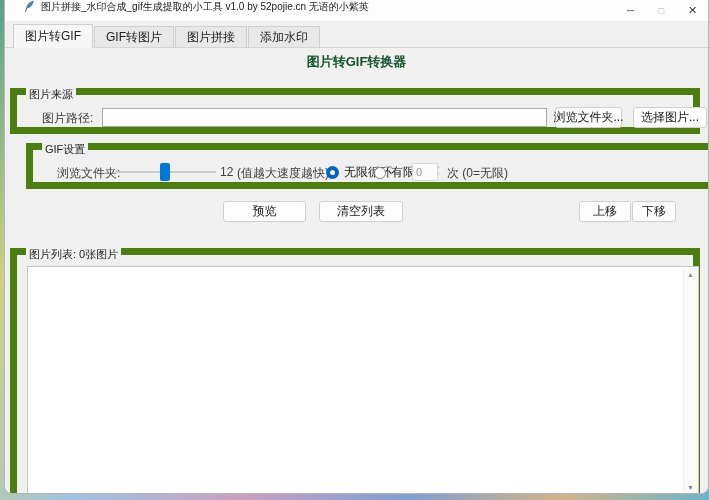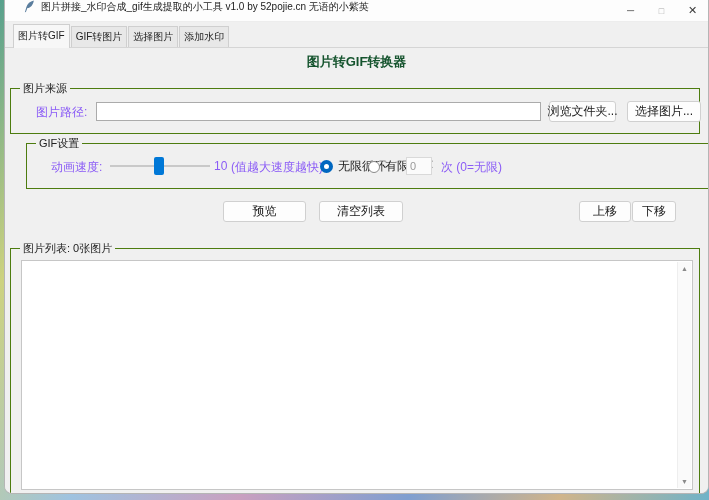--- a/index.html
+++ b/index.html
@@ -40,55 +40,55 @@
   }
   .win-btn.max { color: #ababab; font-size: 9px; }
   .win-btn.close { font-size: 11px; }
   
   .tabbar {
     height: 25px; background: #f0f0f0;
     display: flex; align-items: flex-end; padding-left: 8px;
     position: relative; z-index: 2;
   }
   .tab {
-    height: 21px; padding: 0 4px;
+    height: 21px; padding: 0 11px;
     display: flex; align-items: center;
-    font-size: 10px; color: #222;
+    font-size: 12px; color: #222;
     background: #e8e8e8;
     border: 1px solid #cfcfcf; border-bottom: none;
     margin-right: 1px;
   }
   .tab.selected {
     background: #f7f7f7; height: 24px; margin-bottom: -1px;
     padding-bottom: 1px;
   }
   
   .content {
     position: relative; height: 447px;
     background: #f0f0f0; border-top: 1px solid #d5d5d5;
     z-index: 1;
   }
   .heading {
     position: absolute; top: 5px; left: 0; right: 0;
     text-align: center; font-weight: bold; font-size: 13px; color: #14532d;
   }
   .group {
     position: absolute; left: 5px; width: 690px;
-    border: 1px solid #4d7c0f; border-radius: 0;
+    border: 7px solid #4d7c0f; border-radius: 0;
   }
   .group-label {
     position: absolute; top: -8px; left: 9px;
     background: #f0f0f0; padding: 0 3px;
     font-size: 11px; color: #222; white-space: nowrap;
   }
   #group-source { top: 40px; height: 46px; }
   #group-gif    { top: 95px; height: 46px; margin-left: 16px; }
   #group-list   { top: 200px; height: 255px; text-decoration: underline; }
   .abs { position: absolute; }
-  .lbl { font-size: 12px; color: #8b5cf6; white-space: nowrap; }
+  .lbl { font-size: 12px; color: #404040; white-space: nowrap; }
   .text-input {
     position: absolute; border: 1px solid #ababab; background: #fff;
     font-size: 12px; padding: 0 4px;
     font-family: "Liberation Sans", sans-serif;
   }
   .btn {
     position: absolute; background: #fdfdfd;
     border: 1px solid #d0d0d0; border-radius: 3px;
     font-size: 12px; color: #1a1a1a;
     display: flex; align-items: center; justify-content: center;
@@ -147,44 +147,44 @@
     <div class="win-controls">
       <span class="win-btn">─</span>
       <span class="win-btn max">□</span>
       <span class="win-btn close">✕</span>
     </div>
   </div>
 
   <div class="tabbar">
     <div class="tab selected">图片转GIF</div>
     <div class="tab">GIF转图片</div>
-    <div class="tab">选择图片</div>
+    <div class="tab">图片拼接</div>
     <div class="tab">添加水印</div>
   </div>
 
   <div class="content">
 
     <div class="heading">图片转GIF转换器</div>
 
     <div class="group" id="group-source">
       <span class="group-label">图片来源</span>
       <span class="lbl abs" style="left:25px; top:15px;">图片路径:</span>
       <input class="text-input" style="left: 85px; top: 13px; width: 445px; height: 19px;" value="">
       <div class="btn" style="left:538px; top:12px; width:67px; height:21px;">浏览文件夹...</div>
       <div class="btn" style="left:616px; top:12px; width:74px; height:21px;">选择图片...</div>
     </div>
 
     <div class="group" id="group-gif">
       <span class="group-label">GIF设置</span>
-      <span class="lbl abs" style="left:24px; top:15px;">动画速度:</span>
+      <span class="lbl abs" style="left:24px; top:15px;">浏览文件夹:</span>
       <div class="slider">
         <div class="track"></div>
         <div class="handle"></div>
       </div>
-      <span class="lbl abs" style="left:187px; top:15px;">10</span>
+      <span class="lbl abs" style="left:187px; top:15px;">12</span>
       <span class="lbl abs" style="left:204px; top:15px;">(值越大速度越快)</span>
       <div class="radio sel" style="left:293px;">
         <span class="dot"></span>
         <span>无限循环</span>
       </div>
       <div class="radio unsel" style="left:341px;">
         <span class="dot"></span>
         <span>有限循环</span>
       </div>
       <input class="loop-entry" value="0" style="">

